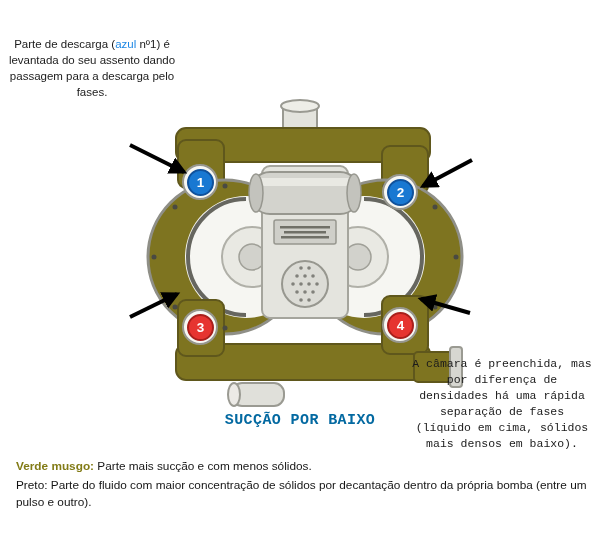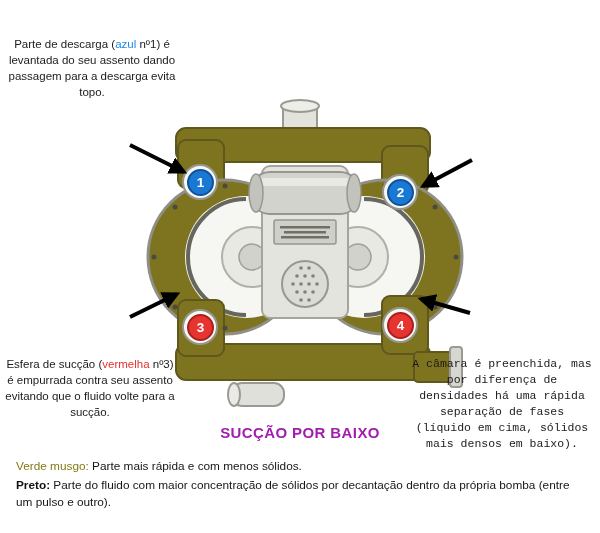--- a/index.html
+++ b/index.html
@@ -5,31 +5,31 @@
   * { margin:0; padding:0; box-sizing:border-box; }
   body { background:#ffffff; font-family:"Liberation Sans", sans-serif; }
   .stage { position:relative; width:600px; height:533px; background:#ffffff; overflow:hidden; }
   .pump-svg { position:absolute; left:0; top:0; }
   .ann { position:absolute; font-size:11.5px; line-height:1.4; color:#1b1b1b; text-align:center; }
   .hl-blue { color:#1e88e5;margin-top:9px; }
   .hl-red { color:#e53230; }
   .title { position:absolute; width:300px; left:150px; text-align:center; font-weight:bold;
            font-size:15px; letter-spacing:.4px; }
   .title-top { top:86px; color:#f2453b; }
-  .title-bottom { top:424px; color:#a21caf; }
+  .title-bottom { top:412px; color:#0369a1;font-family:Liberation Mono, monospace; }
   .ball { position:absolute; width:27px; height:27px; border-radius:50%; display:flex;
           align-items:center; justify-content:center; color:#fff; font-weight:bold;
           font-size:13.5px; z-index:5; }
   .ball-blue { background:#1878d2; border:2px solid #10519b; }
   .ball-red  { background:#e63430; border:2px solid #a81f1c; }
   .legend { position:absolute; left:16px; top:458px; width:572px; font-size:11.8px;
             line-height:1.45; color:#161616; text-align:left; }
   .legend p { margin:0 0 2px 0; }
-  .moss-label { color:#827b16; font-weight:normal;text-align:right; }
-  .black-label { color:#111111; font-weight:bold;margin-top:44px; }
+  .moss-label { color:#827b16; font-weight:bold;text-align:right; }
+  .black-label { color:#111111; font-weight:normal;margin-top:44px; }
 </style>
 </head>
 <body>
 
 <div class="stage">
 
   <svg class="pump-svg" width="600" height="533" viewBox="0 0 600 533">
     <defs>
       <marker id="ah" markerWidth="5" markerHeight="5" refX="3.6" refY="2.25" orient="auto">
         <path d="M0,0 L4.5,2.25 L0,4.5 Z" fill="#000"></path>
@@ -147,30 +147,27 @@
   <div class="ball ball-red" style="left:187px; top:314px;">
     <span>3</span>
   </div>
   <div class="ball ball-red" style="left:387px; top:312px;">
     <span>4</span>
   </div>
 
   <div class="title title-bottom">SUCÇÃO POR BAIXO</div>
 
   <div class="ann" style="left:6px; top:36px; width:172px;">
-    <span>Parte de descarga (</span><span class="hl-blue">azul</span><span> nº1) é levantada do seu assento dando passagem para a descarga evita topo.</span>
+    <span>Parte de descarga (</span><span class="hl-blue">azul</span><span> nº1) é levantada do seu assento dando passagem para a descarga pelo fases.</span>
   </div>
 
 
-  <div class="ann" style="left:2px; top:356px; width:176px;">
-    <span>Esfera de sucção (</span><span class="hl-red">vermelha</span><span> nº3) é empurrada contra seu assento evitando que o fluido volte para a sucção.</span>
-  </div>
 
   <div class="ann" style="left:412px; top:356px; width:180px;font-family:Liberation Mono, monospace;">
     <span>A câmara é preenchida, mas por diferença de densidades há uma rápida separação de fases (líquido em cima, sólidos mais densos em baixo).</span>
   </div>
 
   <div class="legend">
-    <p><span class="moss-label">Verde musgo:</span><span> Parte mais rápida e com menos sólidos.</span></p>
+    <p><span class="moss-label">Verde musgo:</span><span> Parte mais sucção e com menos sólidos.</span></p>
     <p><span class="black-label">Preto:</span><span> Parte do fluido com maior concentração de sólidos por decantação dentro da própria bomba (entre um pulso e outro).</span></p>
   </div>
 
 </div>
 
 </body></html>

